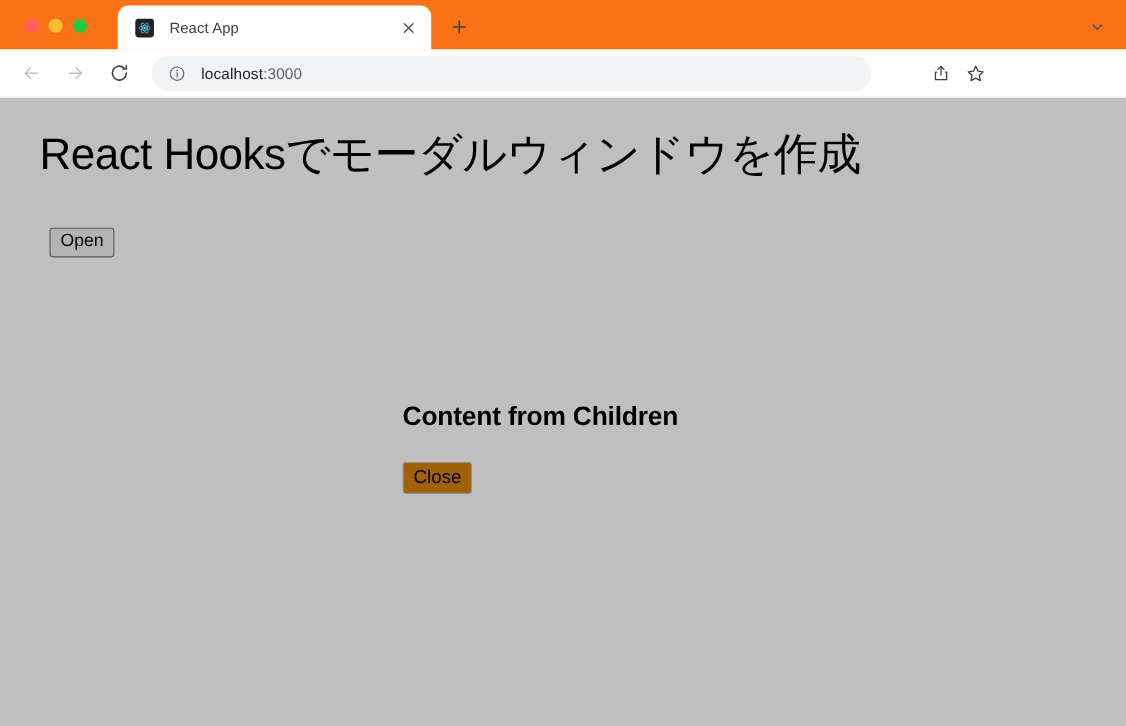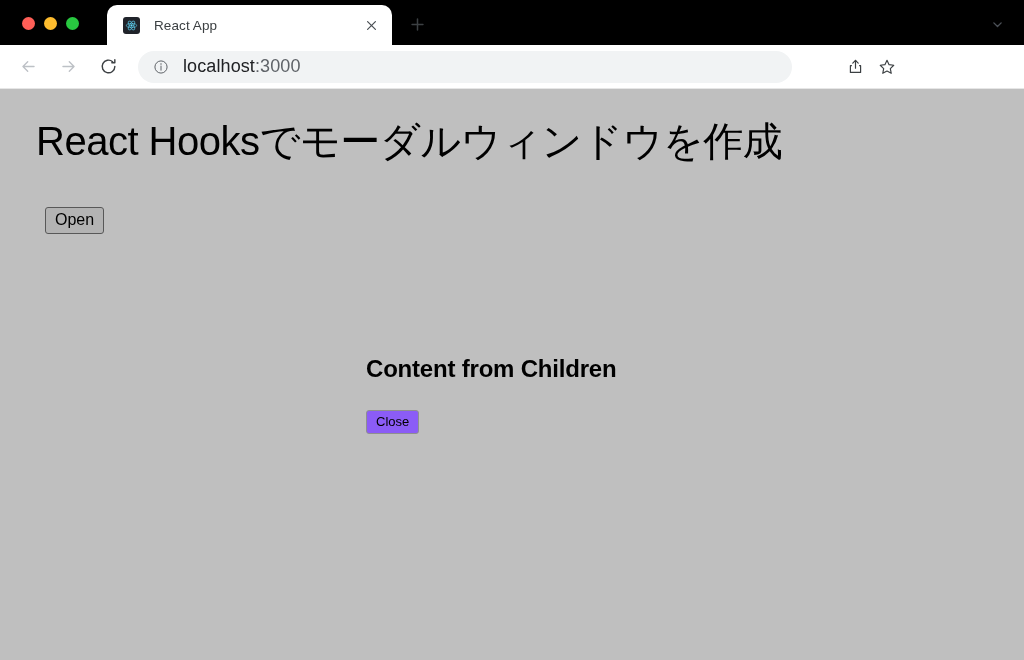--- a/index.html
+++ b/index.html
@@ -17,21 +17,21 @@
     width: 1024px;
     height: 660px;
     overflow: hidden;
     background: #ffffff;
   }
 
   
   .tabstrip {
     position: relative;
     height: 45px;
-    background: #000000;
+    background: #f97316;
     display: flex;
     align-items: flex-end;
     padding-left: 0;
   }
 
   .traffic-lights {
     position: absolute;
     left: 22px;
     top: 17px;
     display: flex;
@@ -152,21 +152,21 @@
     width: 17px;
     height: 17px;
     flex: 0 0 auto;
     color: #5f6368;
     display: flex;
     align-items: center;
     justify-content: center;
   }
   .omni-url {
     margin-left: 14px;
-    font-size: 18px;
+    font-size: 14px;
     color: #202124;
     white-space: nowrap;
     letter-spacing: 0.1px;
   }
   .omni-url .dim { color: #5f6368; }
 
   .omni-actions {
     position: absolute;
     right: 122px;
     display: flex;
@@ -260,38 +260,38 @@
   .modal-overlay {
     position: absolute;
     inset: 0;
     background: rgba(0, 0, 0, 0.25);
   }
 
   
   .modal-content {
     position: absolute;
     left: 366px;
-    top: 266px;
+    top: 276px;
     width: 300px;
   }
   .modal-heading {
     font-size: 24px;
     font-weight: bold;
     color: #000000;
     letter-spacing: -0.2px;
     white-space: nowrap;
   }
   .close-btn {
     margin-top: 27px;
     display: inline-block;
     padding: 3px 9px 4px 9px;
-    font-size: 13px;
+    font-size: 17px;
     font-family: "Liberation Sans", "DejaVu Sans", sans-serif;
     color: #000000;
-    background: #8b5cf6;
+    background: #a16207;
     border: 1px solid #8f8f8f;
     border-radius: 3px;
     line-height: normal;
   }
 </style>
 </head>
 <body>
 
 <div id="root-window">
 

